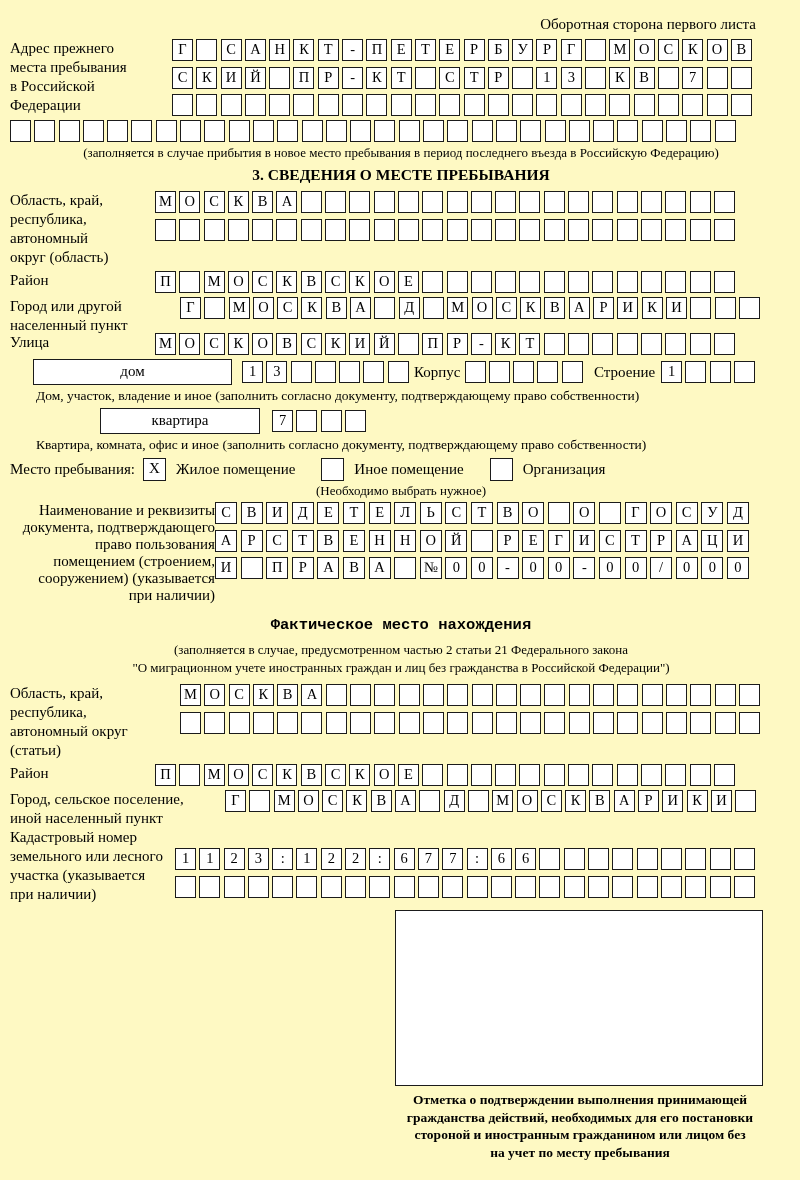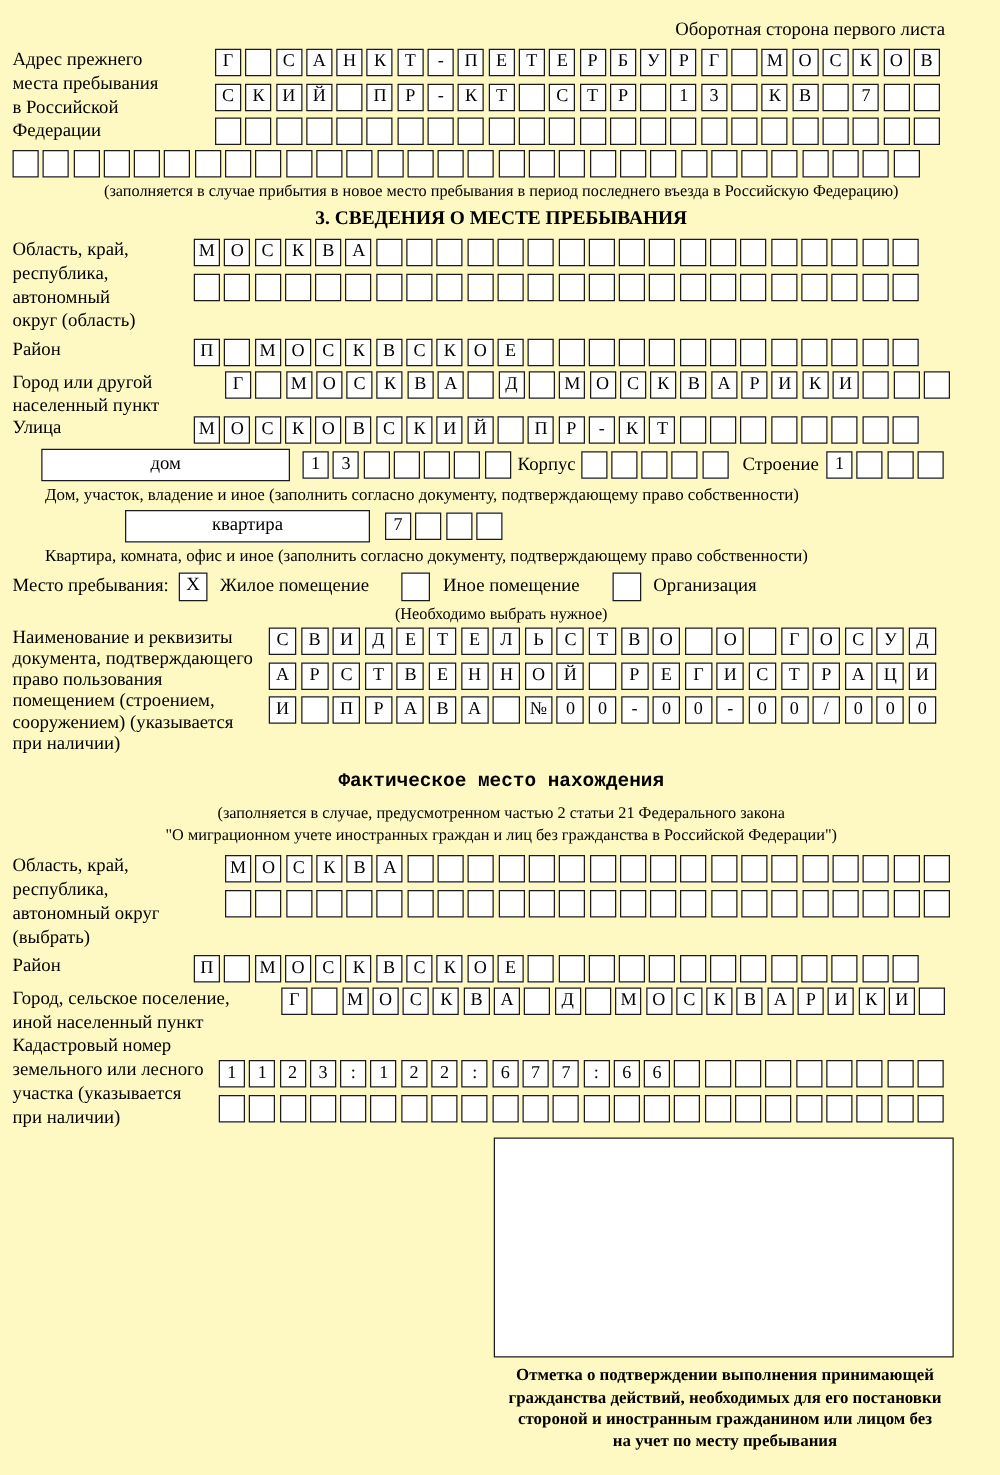--- a/index.html
+++ b/index.html
@@ -14,21 +14,21 @@
   .cell{
     display:inline-block;box-sizing:border-box;width:21px;height:22px;
     border:1.7px solid #1b1b1b;margin-right:3.3px;text-align:center;
     font-size:14.5px;line-height:18.5px;vertical-align:top;background:#fff;
   }
   .cells.wide .cell{width:22px;margin-right:3.6px;}
   .rowgap{margin-bottom:5.5px;}
   .frow{display:flex;align-items:flex-start;margin-bottom:4px;}
   .flabel{flex:none;font-size:15px;line-height:19px;}
   .w162{width:162px;} .w145{width:145px;} .w170{width:170px;}
-  .w205{width:205px;} .w215{width:215px;} .w165{width:165px;}
+  .w205{width:205px;text-align:right;} .w215{width:215px;} .w165{width:165px;}
   .note-c{font-size:13px;text-align:center;margin:1px 0 3px;}
   .note-l{font-size:13.5px;padding-left:26px;margin:1px 0 4px;}
   .sec-title{text-align:center;font-weight:bold;font-size:15.5px;margin:5px 0 7px;}
   .wbox{
     box-sizing:border-box;border:1.7px solid #1b1b1b;height:26px;text-align:center;
     font-size:15px;line-height:22px;display:inline-block;vertical-align:top;background:#fff;
   }
   .house-row,.apt-row{display:flex;align-items:flex-start;margin-bottom:3px;}
   .inline-lbl{font-size:15px;line-height:26px;flex:none;}
   .chk{
@@ -103,21 +103,21 @@
       <span class="wbox" style="width:199px;margin-left:23px;">дом</span>
       <span class="cells" style="margin-left:10px;padding-top:2px;"><span class="cell">1</span><span class="cell">3</span><span class="cell"></span><span class="cell"></span><span class="cell"></span><span class="cell"></span><span class="cell"></span></span>
       <span class="inline-lbl" style="margin:0 4px 0 2px;">Корпус</span>
       <span class="cells" style="padding-top:2px;"><span class="cell"></span><span class="cell"></span><span class="cell"></span><span class="cell"></span><span class="cell"></span></span>
       <span class="inline-lbl" style="margin:0 6px 0 8px;">Строение</span>
       <span class="cells" style="padding-top:2px;"><span class="cell">1</span><span class="cell"></span><span class="cell"></span><span class="cell"></span></span>
     </div>
     <div class="note-l">Дом, участок, владение и иное (заполнить согласно документу, подтверждающему право собственности)</div>
 
     <div class="apt-row">
-      <span class="wbox" style="width:196px;margin-left:90px;">квартира</span>
+      <span class="wbox" style="width:160px;margin-left:90px;">квартира</span>
       <span class="cells" style="margin-left:12px;padding-top:2px;"><span class="cell">7</span><span class="cell"></span><span class="cell"></span><span class="cell"></span></span>
     </div>
     <div class="note-l">Квартира, комната, офис и иное (заполнить согласно документу, подтверждающему право собственности)</div>
 
     <div class="stay-row">
       <span>Место пребывания:</span>
       <span class="chk" style="margin-left:8px;">X</span>
       <span class="opt-label">Жилое помещение</span>
       <span class="chk"></span>
       <span class="opt-label">Иное помещение</span>
@@ -146,21 +146,21 @@
     <div class="fact-note">
       <div>(заполняется в случае, предусмотренном частью 2 статьи 21 Федерального закона</div>
       <div>"О миграционном учете иностранных граждан и лиц без гражданства в Российской Федерации")</div>
     </div>
 
     <div class="frow" style="margin-top:8px;">
       <div class="flabel w170">
           <div>Область, край,</div>
           <div>республика,</div>
           <div>автономный округ</div>
-          <div>(выбрать)</div>
+          <div>(статьи)</div>
         </div>
       <div>
         <div class="cells rowgap"><span class="cell">М</span><span class="cell">О</span><span class="cell">С</span><span class="cell">К</span><span class="cell">В</span><span class="cell">А</span><span class="cell"></span><span class="cell"></span><span class="cell"></span><span class="cell"></span><span class="cell"></span><span class="cell"></span><span class="cell"></span><span class="cell"></span><span class="cell"></span><span class="cell"></span><span class="cell"></span><span class="cell"></span><span class="cell"></span><span class="cell"></span><span class="cell"></span><span class="cell"></span><span class="cell"></span><span class="cell"></span></div>
         <div class="cells"><span class="cell"></span><span class="cell"></span><span class="cell"></span><span class="cell"></span><span class="cell"></span><span class="cell"></span><span class="cell"></span><span class="cell"></span><span class="cell"></span><span class="cell"></span><span class="cell"></span><span class="cell"></span><span class="cell"></span><span class="cell"></span><span class="cell"></span><span class="cell"></span><span class="cell"></span><span class="cell"></span><span class="cell"></span><span class="cell"></span><span class="cell"></span><span class="cell"></span><span class="cell"></span><span class="cell"></span></div>
       </div>
     </div>
 
     <div class="frow">
       <div class="flabel w145">Район</div>
       <div class="cells"><span class="cell">П</span><span class="cell"></span><span class="cell">М</span><span class="cell">О</span><span class="cell">С</span><span class="cell">К</span><span class="cell">В</span><span class="cell">С</span><span class="cell">К</span><span class="cell">О</span><span class="cell">Е</span><span class="cell"></span><span class="cell"></span><span class="cell"></span><span class="cell"></span><span class="cell"></span><span class="cell"></span><span class="cell"></span><span class="cell"></span><span class="cell"></span><span class="cell"></span><span class="cell"></span><span class="cell"></span><span class="cell"></span></div>

